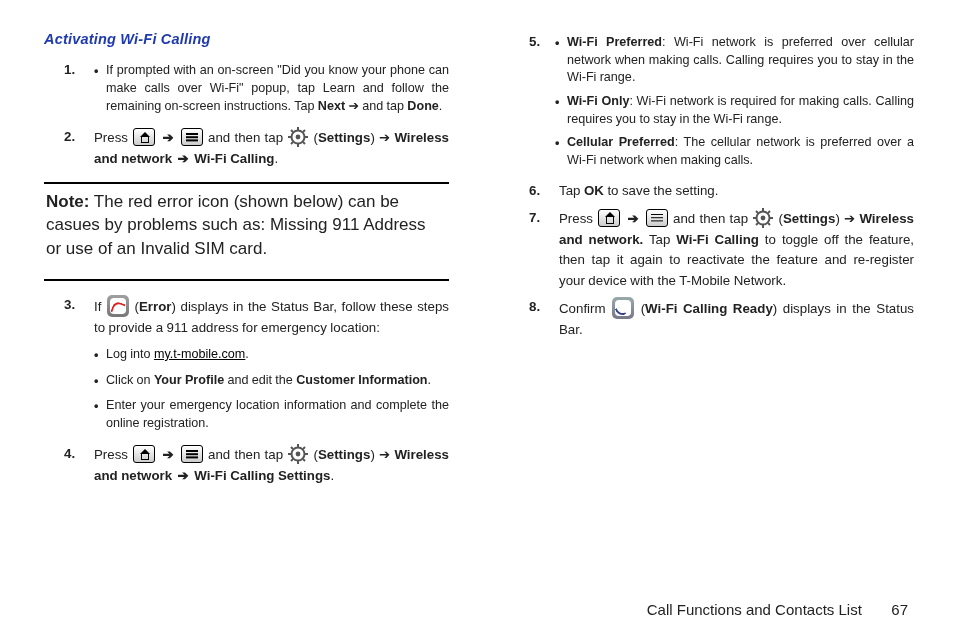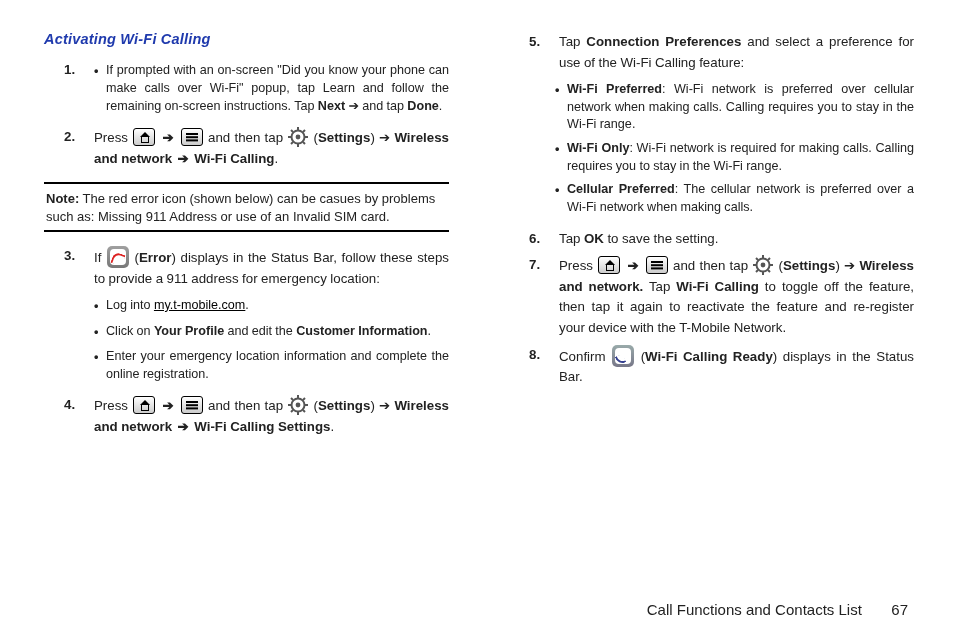--- a/index.html
+++ b/index.html
@@ -30,22 +30,22 @@
   .step .body p { margin-bottom: 8px; text-align: justify; }
   .step .body p:last-child { margin-bottom: 0; }
   .bullet { display: flex; margin: 2px 0 6px 0px; font-size: 12.6px; }
   .col2 .step .bullet { margin-left: -4px; }
   .bullet .dot { width: 12px; flex-shrink: 0; font-weight: 700; }
   .bullet .btxt { flex: 1; line-height: 1.4; text-align: justify; }
   .notebox {
     border-top: 2px solid #000;
     border-bottom: 2px solid #000;
     margin: 12px 0 14px 0;
-    padding: 6px 4px 4px 2px;
-    font-size: 13px;
+    padding: 6px 4px 18px 2px;
+    font-size: 17px;
     line-height: 1.4;
   }
   strong { font-weight: 700; }
   a.link { color: #000000; text-decoration: underline; }
   .footer {
     margin-top: auto;
     text-align: right;
     font-size: 15px;
     font-family: "Helvetica Neue", Arial, sans-serif;
     padding-right: 6px;
@@ -190,21 +190,20 @@
                 </g>
               </svg></span><span> (</span><strong>Settings</strong><span>) ➔ </span><strong>Wireless and network</strong><span class="arrow"> ➔ </span><strong>Wi-Fi Calling Settings</strong><span>.</span></p>
       </div>
     </div>
   </div>
 
   <div class="col col2">
     <div class="step">
       <div class="num">5.</div>
       <div class="body">
-        <p><span>Tap </span><strong>Connection Preferences</strong><span> and select a preference for use of the Wi-Fi Calling feature:</span></p>
         <div class="bullet">
             <div class="dot">•</div>
             <div class="btxt"><strong>Wi-Fi Preferred</strong><span>: Wi-Fi network is preferred over cellular network when making calls. Calling requires you to stay in the Wi-Fi range.</span></div>
           </div>
         <div class="bullet">
             <div class="dot">•</div>
             <div class="btxt"><strong>Wi-Fi Only</strong><span>: Wi-Fi network is required for making calls. Calling requires you to stay in the Wi-Fi range.</span></div>
           </div>
         <div class="bullet">
             <div class="dot">•</div>

